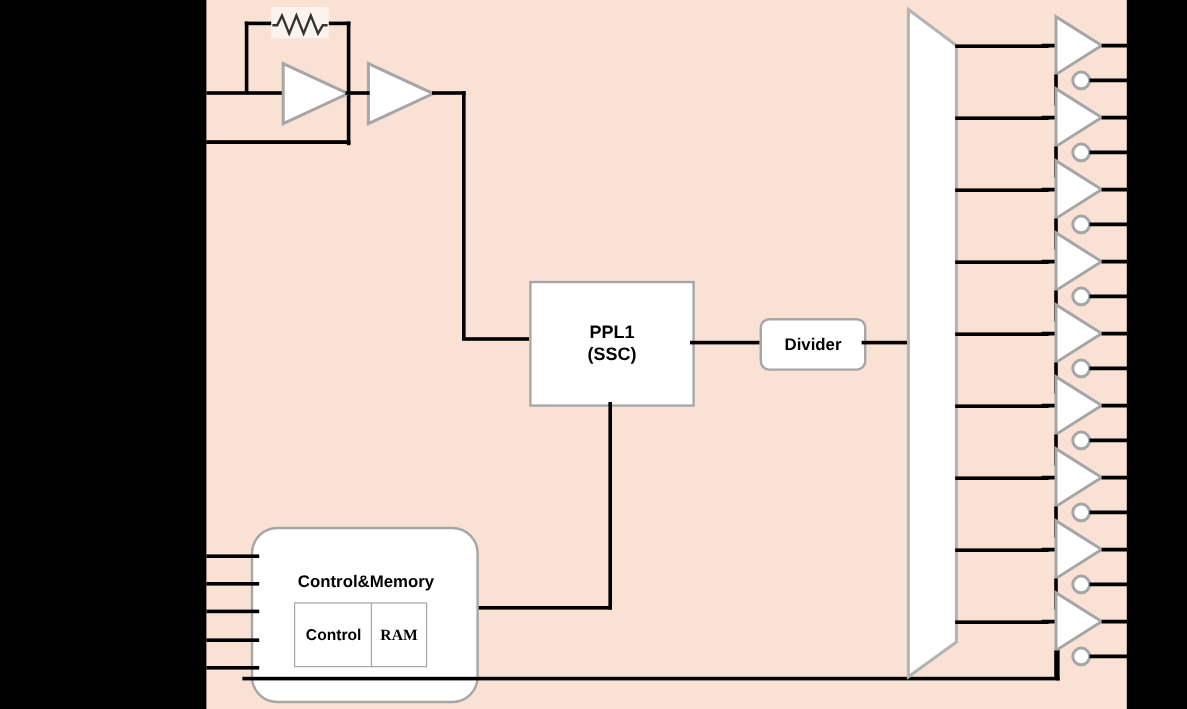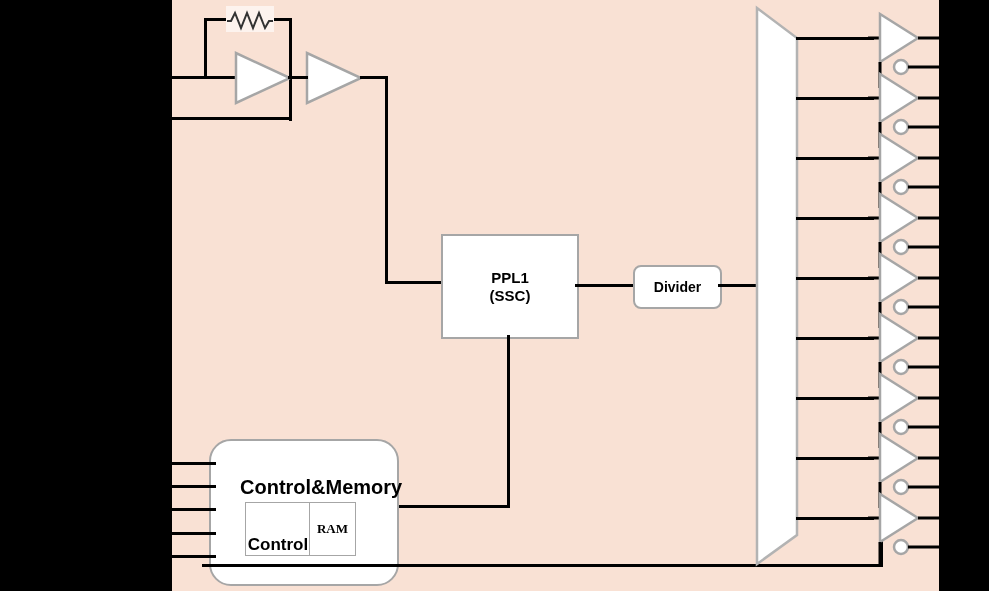--- a/index.html
+++ b/index.html
@@ -77,22 +77,22 @@
     <div class="blockbox rounded" style="left:461px; top:265px; width:85px; height:40px; font-size:14px;">
       <span>Divider</span>
     </div>
 
     <div class="wire wh" style="left:546px; top:284px; width:42px;"></div>
 
     <div class="wire wv" style="left:335px; top:335px; height:173px;"></div>
     <div class="wire wh" style="left:223px; top:505px; width:115px;"></div>
 
     <div class="blockbox bigrounded" style="left:37px; top:439px; width:186px; height:143px;"></div>
-    <div class="cmtitle" style="left:68px; top:476px; width:130px; text-align:center; font-size:20px;">Control&amp;Memory</div>
-    <div class="blockbox" style="left:73px; top:502px; width:64px; height:52px; font-size:17px; border-width:1.5px;align-items:flex-end;">
+    <div class="cmtitle" style="left:68px; top:476px; width:130px; text-align:center; font-size:14px;">Control&amp;Memory</div>
+    <div class="blockbox" style="left:73px; top:502px; width:64px; height:52px; font-size:13px; border-width:1.5px;">
       <span>Control</span>
     </div>
     <div class="blockbox" style="left:137px; top:502px; width:45px; height:52px; font-size:13px; border-width:1.5px;font-family:Liberation Serif, serif;">
       <span>RAM</span>
     </div>
 
     <div class="wire wh" style="left:0px; top:462px; width:44px;"></div>
     <div class="wire wh" style="left:0px; top:485px; width:44px;"></div>
     <div class="wire wh" style="left:0px; top:508px; width:44px;"></div>
     <div class="wire wh" style="left:0px; top:532px; width:44px;"></div>

